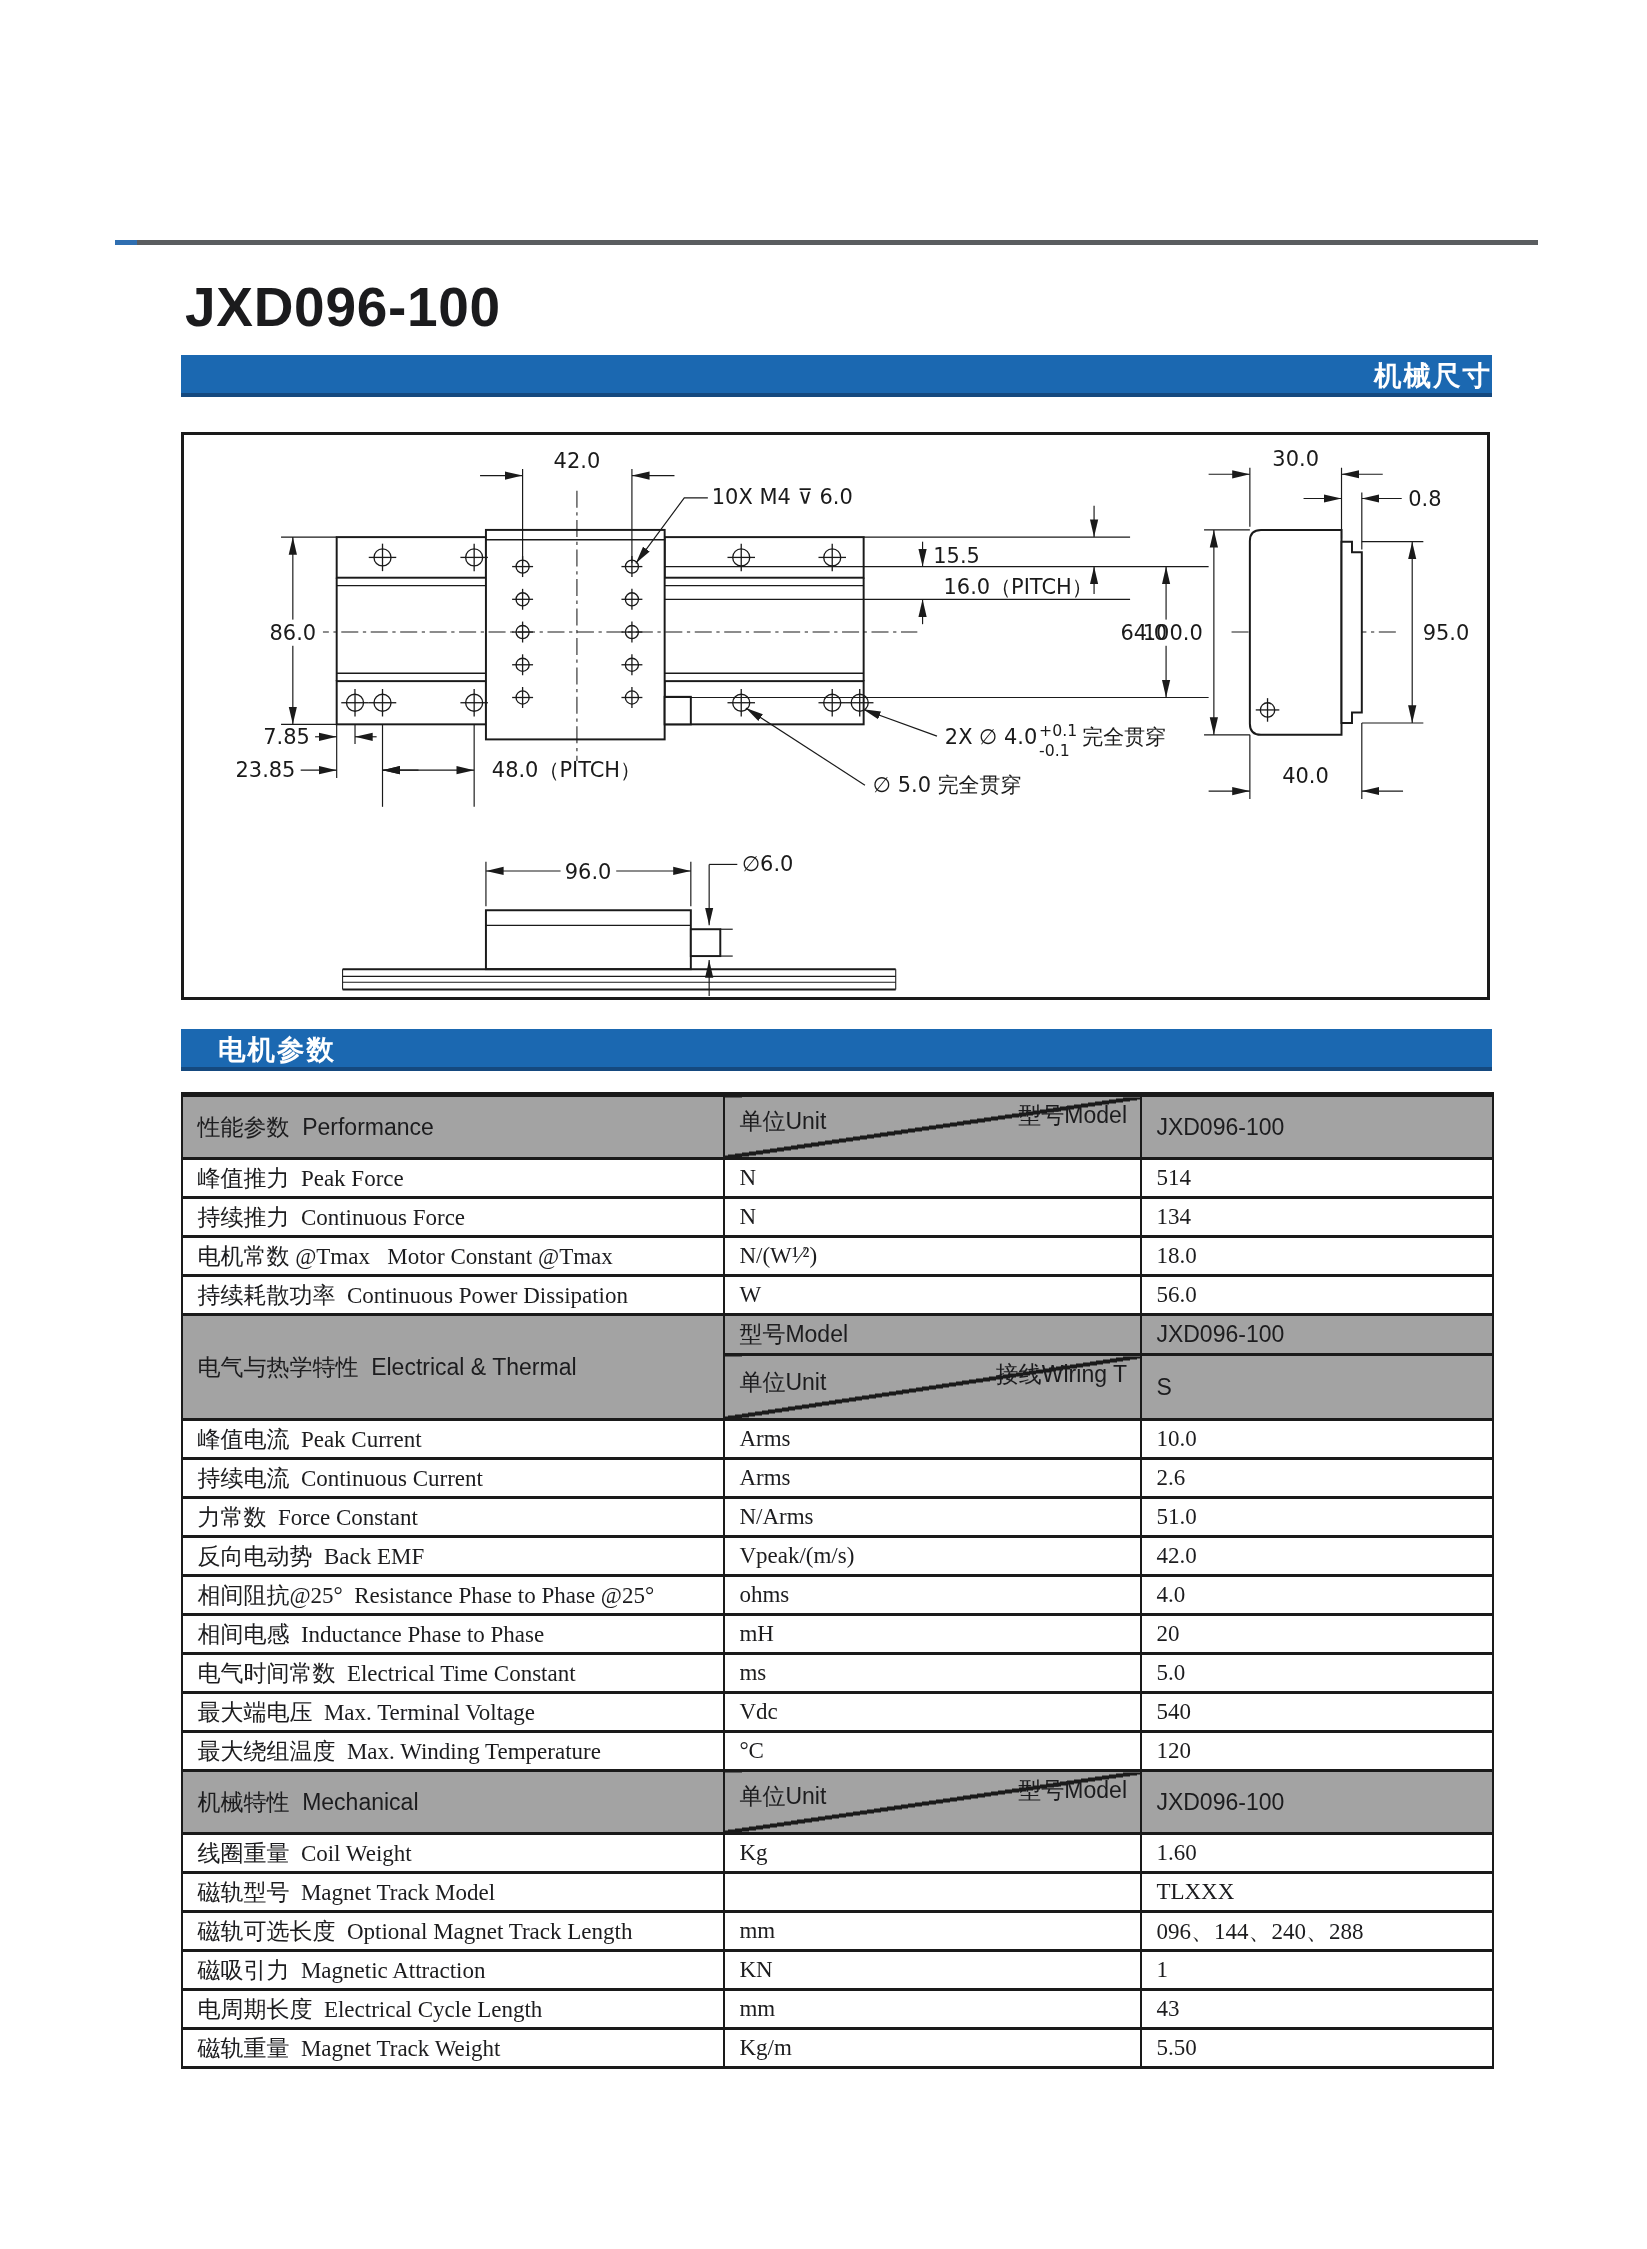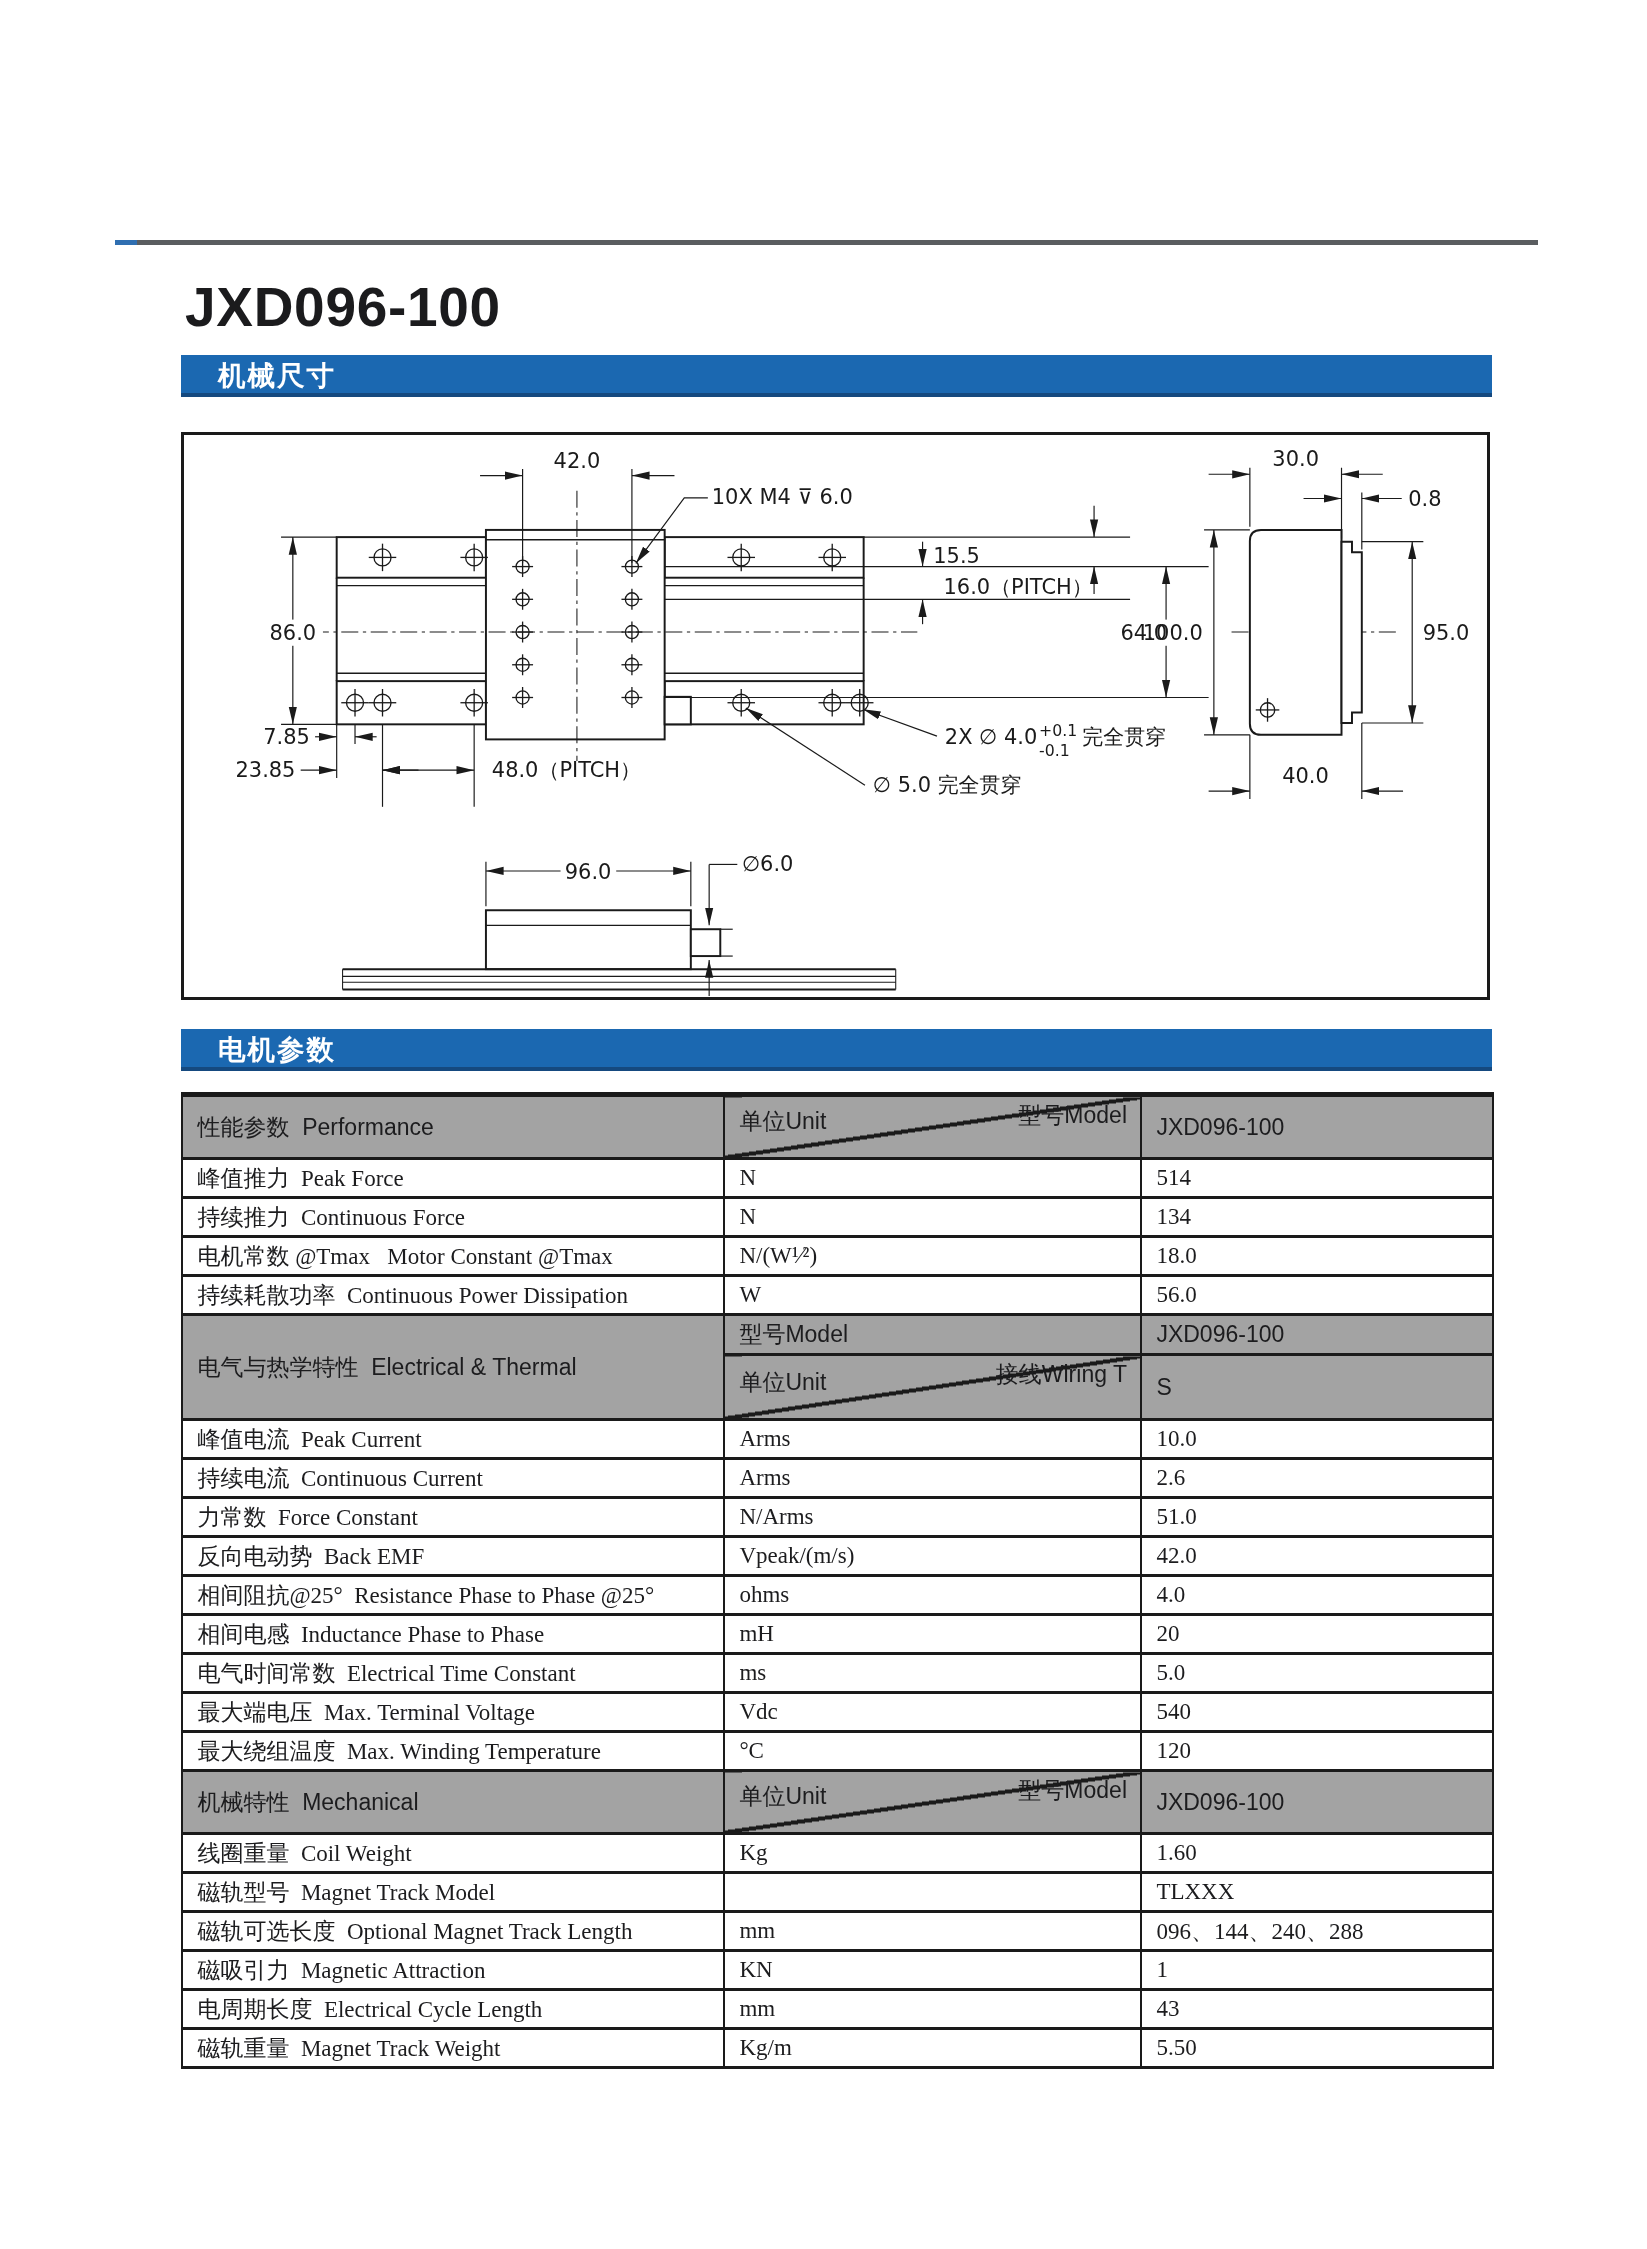--- a/index.html
+++ b/index.html
@@ -8,21 +8,21 @@
   
   .top-rule{position:absolute;left:115px;top:240px;width:1532px;height:4.6px;background:#5a5d60;}
   .top-rule .blue-tip{position:absolute;left:0;top:0;width:22px;height:4.6px;background:#2f6fb1;}
   
   .page-title{position:absolute;left:185px;top:275px;font-size:55px;font-weight:700;
               letter-spacing:0.7px;color:#1b1b1d;white-space:pre;}
   
   .banner{position:absolute;left:181px;width:1311px;height:42px;background:#1b68b1;
           border-bottom:4.6px solid #15497f;color:#ffffff;font-size:27.5px;font-weight:700;
           line-height:42px;padding-left:37px;box-sizing:border-box;letter-spacing:2px;}
-  .banner.b1{top:355px;}
+  .banner.b1{top:355px;text-align:right;}
   .banner.b2{top:1017px;margin-top:12px;}
   
   .drawing-box{position:absolute;left:181px;top:432px;width:1309px;height:568px;
                border:3.3px solid #1a1a1a;box-sizing:border-box;background:#ffffff;}
   .drawing-box svg{display:block;width:1303px;height:561px;}
   svg text{font-family:"DejaVu Sans","Liberation Sans",sans-serif;font-size:32px;fill:#1a1a1a;}
   svg .tol{font-size:24px;}
   
   .params-table{position:absolute;left:181px;top:1092px;width:1311px;border-collapse:collapse;
                 table-layout:fixed;font-size:23px;color:#1c1c1e;}

